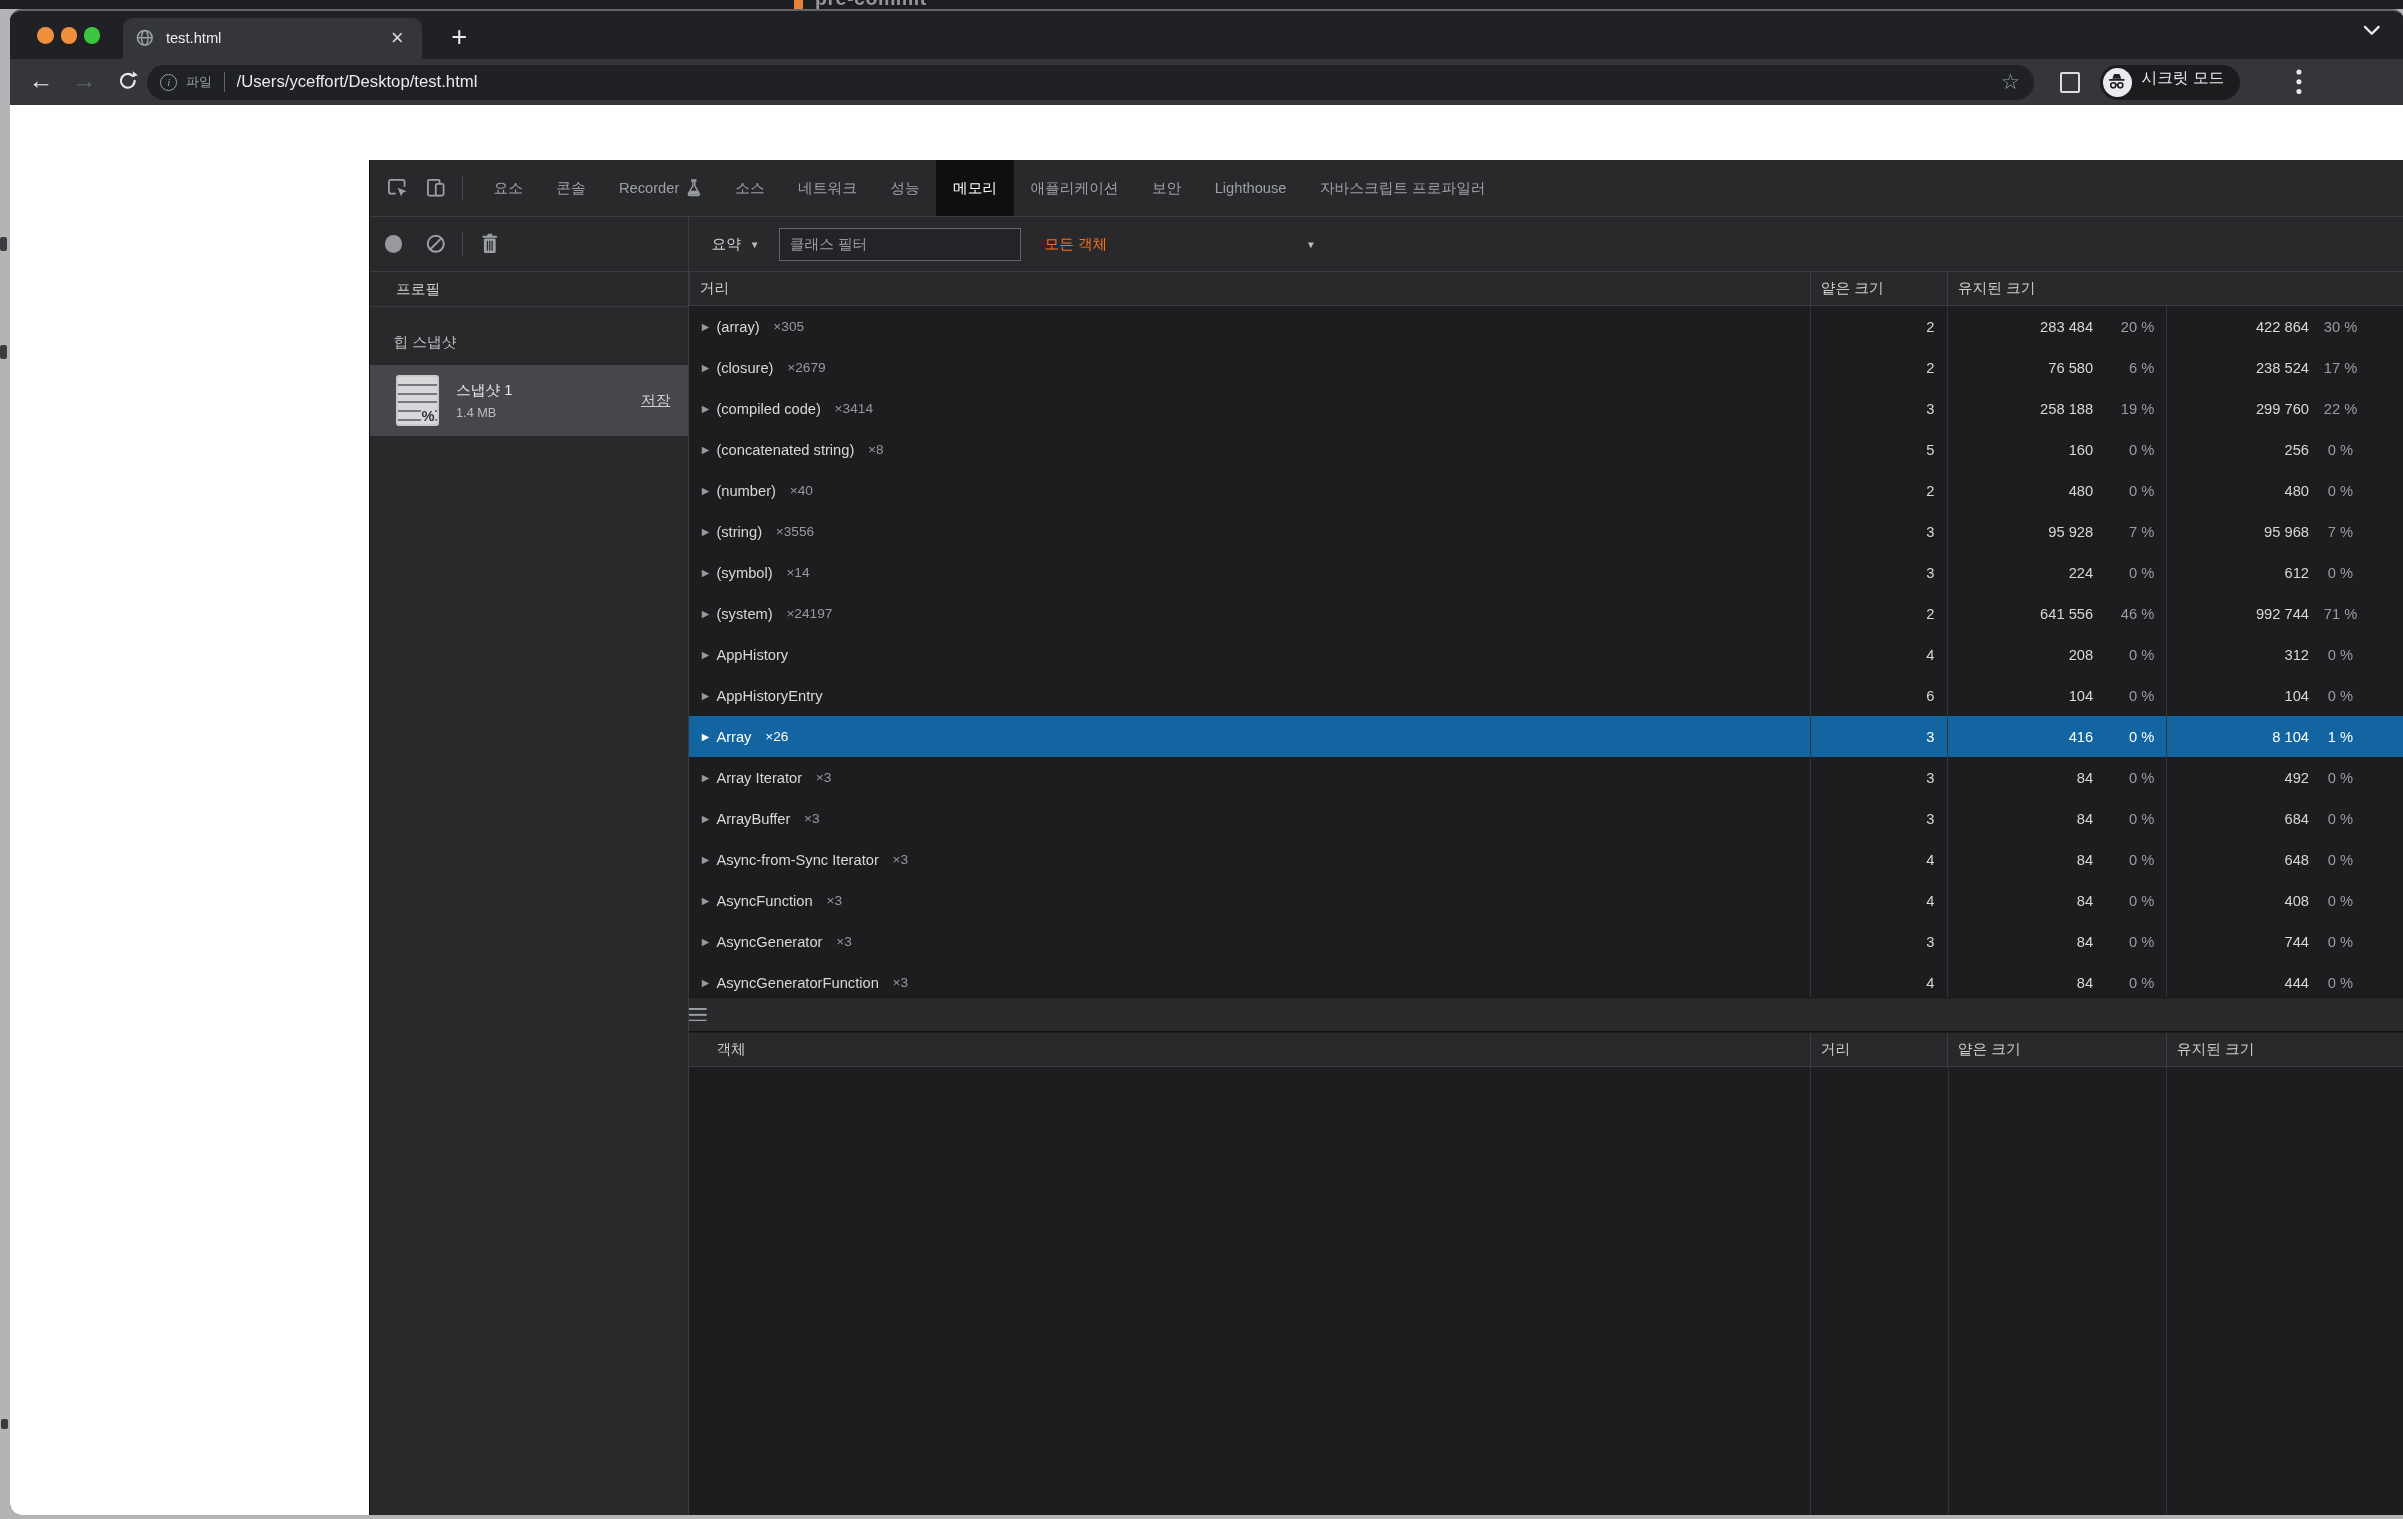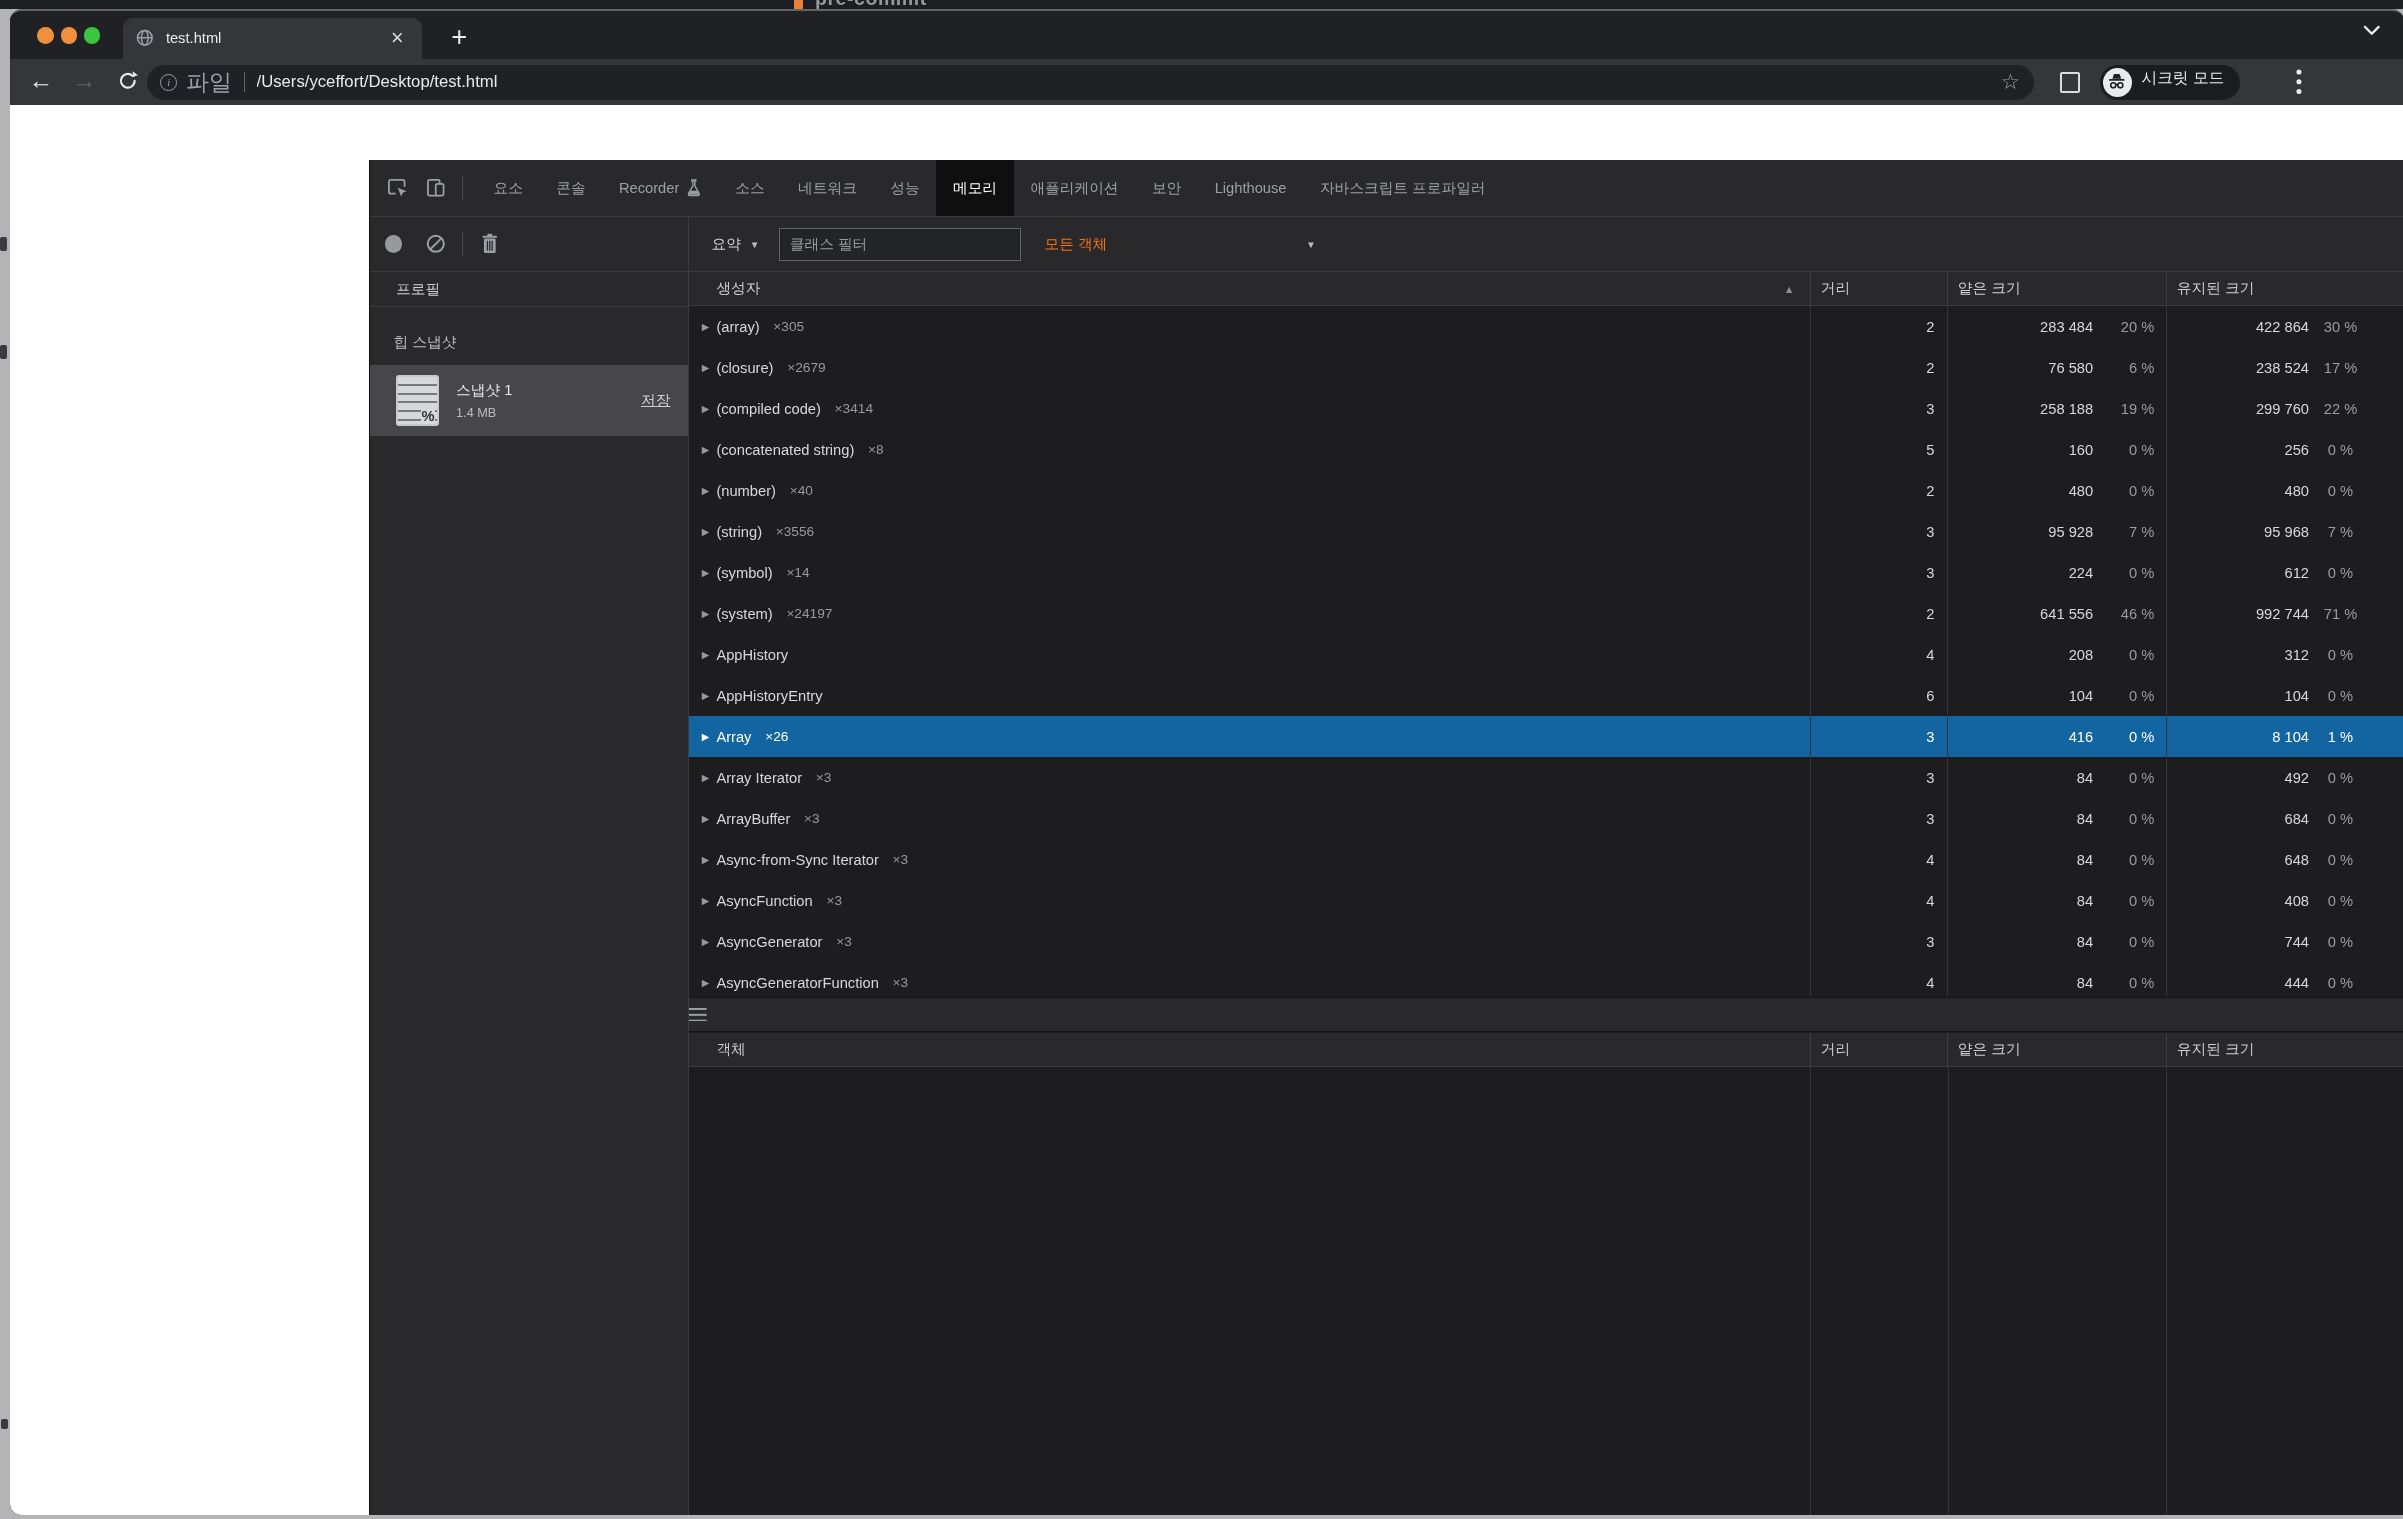--- a/index.html
+++ b/index.html
@@ -28,21 +28,21 @@
             display:flex; align-items:center; justify-content:center; }
   .tabsearch { position:absolute; right:21.6px; top:13.7px; }
 
   
   .toolbar { position:absolute; left:0; top:48px; width:100%; height:46px; background:#35363a; }
   .nav-ic { position:absolute; top:4.9px; font-size:24.5px; color:#e8eaed; width:35px; height:35px; display:flex; align-items:center; justify-content:center; }
   .urlpill { position:absolute; left:137px; top:5.9px; width:1887px; height:35px; background:#202124; border-radius:17.6px;
              display:flex; align-items:center; padding:0 13.7px; }
   .info-circ { width:16.7px; height:16.7px; border:1.6px solid #9aa0a6; border-radius:50%; color:#9aa0a6; font-size:10.8px;
                display:flex; align-items:center; justify-content:center; font-style:italic; font-family:"Liberation Serif",serif; flex:none; }
-  .scheme { color:#9aa0a6; font-size:23px; margin-left:8.8px; }
+  .scheme { color:#9aa0a6; font-size:13px; margin-left:8.8px; }
   .url-sep { width:1px; height:19.6px; background:#5f6368; margin:0 11.8px; }
   .url-text { color:#e8eaed; font-size:16.7px; flex:1; white-space:nowrap; overflow:hidden; }
   .star { color:#9aa0a6; font-size:21.6px; margin-left:7.8px; }
   .sidepanel-ic { position:absolute; left:2050px; top:13.7px; width:20.6px; height:20.6px; border:2.9px solid #dadce0; border-radius:2px; }
   .incog { position:absolute; left:2090px; top:5.9px; height:35px; background:#1b1c1e; border-radius:17.6px;
            display:flex; align-items:flex-start; padding:2.9px 15.7px 2.9px 2.9px; }
   .incog-circ { width:29px; height:29px; border-radius:50%; background:#e8eaed; display:flex; align-items:center; justify-content:center; }
   .incog-label { color:#e8eaed; font-size:15.7px; margin-left:9.8px; white-space:nowrap; }
   .menu3 { position:absolute; left:2286px; top:9.8px; }
 
@@ -328,24 +328,20 @@
         <span class="snap-meta">
           <div class="snap-name">스냅샷 1</div>
           <div class="snap-size">1.4 MB</div>
         </span>
         <span class="snap-save">저장</span>
       </div>
     </div>
 
     <div class="dt-grid">
       <div class="ghead grid-cols">
-        <div class="h-name">
-          <span>생성자</span>
-          <span class="sort-tri">▲</span>
-        </div>
         <div class="col-line">거리</div>
         <div class="col-line">얕은 크기</div>
         <div class="col-line">유지된 크기</div>
       </div>
 
       <div class="rows">
           <div class="grid-row grid-cols">
     <div class="c-namecell">
       <span class="tri">▶</span>
       <span class="c-name">(array)</span>

